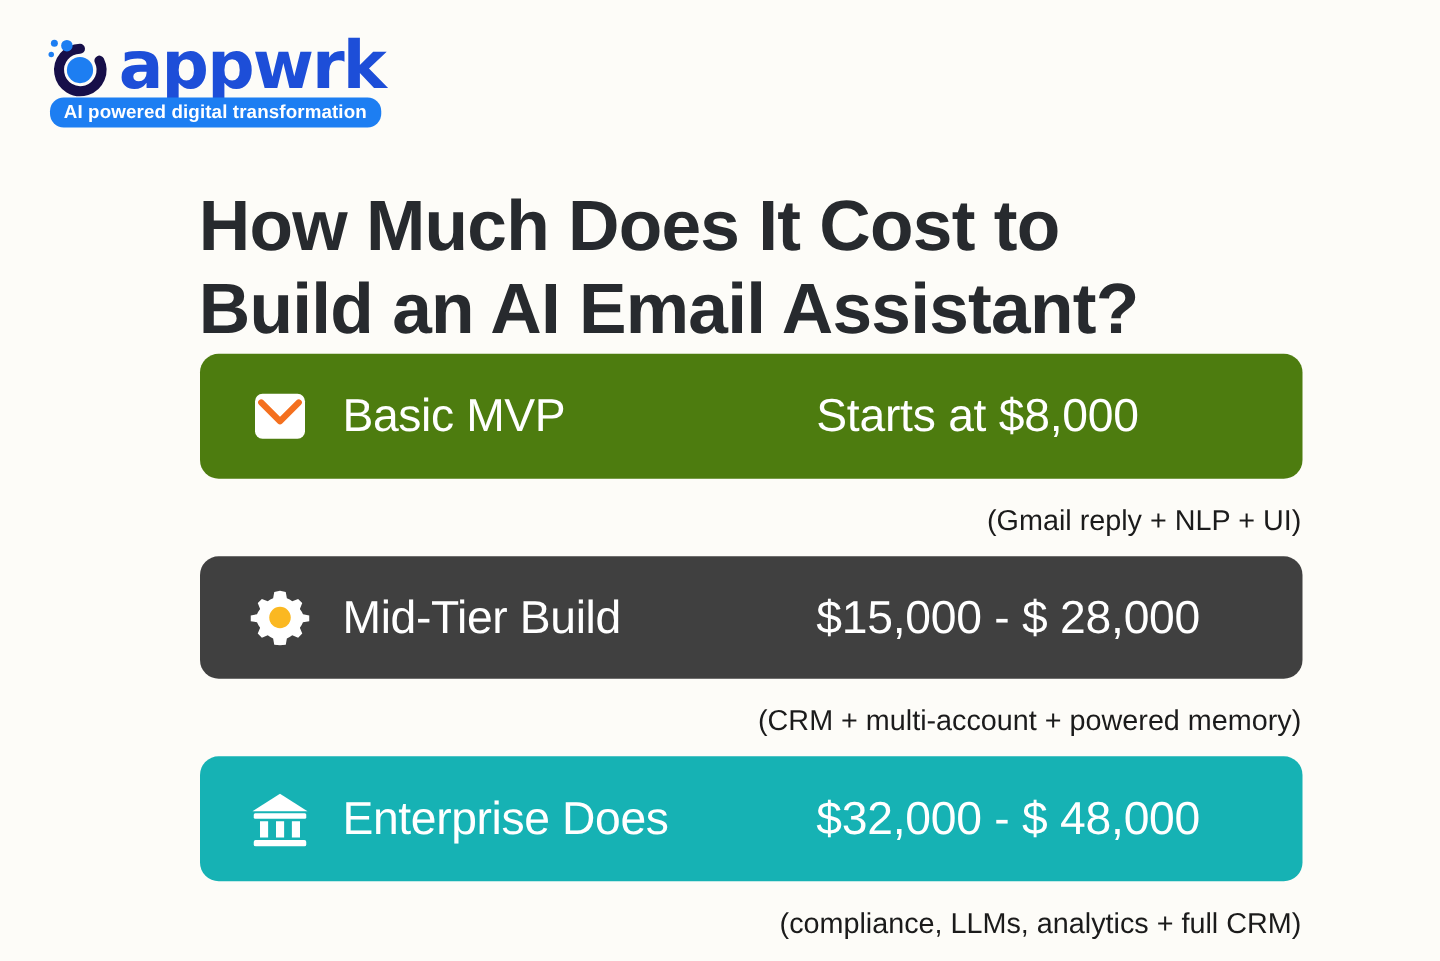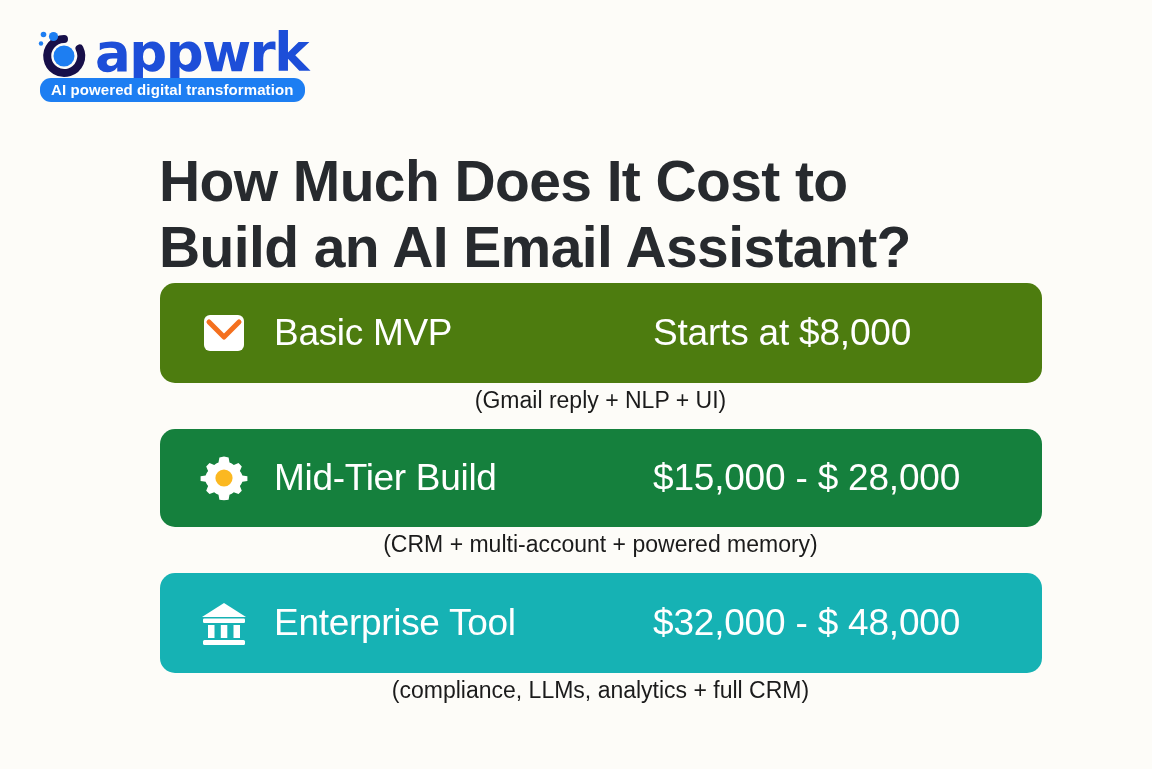--- a/index.html
+++ b/index.html
@@ -84,21 +84,21 @@
   .tier-bar {
     position: relative;
     height: 100px;
     border-radius: 15px;
     display: flex;
     align-items: center;
     box-sizing: border-box;
     padding-left: 38px;
   }
   .tier-1 .tier-bar { background: #4d7c0f; }
-  .tier-2 .tier-bar { background: #15803d; height: 98px; }
+  .tier-2 .tier-bar { background: #404040; height: 98px; }
   .tier-3 .tier-bar { background: #16b2b4; height: 100px; }
 
   .tier-icon {
     width: 52px;
     height: 52px;
     flex: 0 0 52px;
     display: block;
   }
   .tier-name {
     margin-left: 24px;
@@ -114,25 +114,25 @@
     color: #ffffff;
     font-size: 37px;
     font-weight: normal;
     letter-spacing: -0.2px;
     white-space: nowrap;
   }
   .tier-2 .tier-price { left: 493px; }
   .tier-3 .tier-price { left: 493px; }
 
   .tier-caption {
-    text-align: center;
+    text-align: right;
     color: #1b1b1b;
     font-size: 23px;
     line-height: 30px;
-    padding-top: 2px;
+    padding-top: 18px;
     padding-right: 1px;
     white-space: nowrap;
   }
   .tier-3 .tier-caption { padding-right: -2px; }
 </style>
 </head>
 <body>
 
 <div class="logo-block">
   <svg class="logo-mark" viewBox="0 0 62 62">
@@ -180,19 +180,19 @@
   <div class="tier tier-3">
     <div class="tier-bar">
       <svg class="tier-icon" viewBox="0 0 52 52">
         <path d="M26 6 L48 20 L4 20 Z" fill="#ffffff"></path>
         <rect x="5" y="21.5" width="42" height="4.5" rx="1.2" fill="#ffffff"></rect>
         <rect x="10" y="28" width="6.5" height="13" fill="#ffffff"></rect>
         <rect x="22.8" y="28" width="6.5" height="13" fill="#ffffff"></rect>
         <rect x="35.5" y="28" width="6.5" height="13" fill="#ffffff"></rect>
         <rect x="5" y="43" width="42" height="5" rx="1.5" fill="#ffffff"></rect>
       </svg>
-      <span class="tier-name">Enterprise Tool</span>
+      <span class="tier-name">Enterprise Does</span>
       <span class="tier-price">$32,000 - $ 48,000</span>
     </div>
     <div class="tier-caption">(compliance, LLMs, analytics + full CRM)</div>
   </div>
 
 </div>
 
 </body></html>

